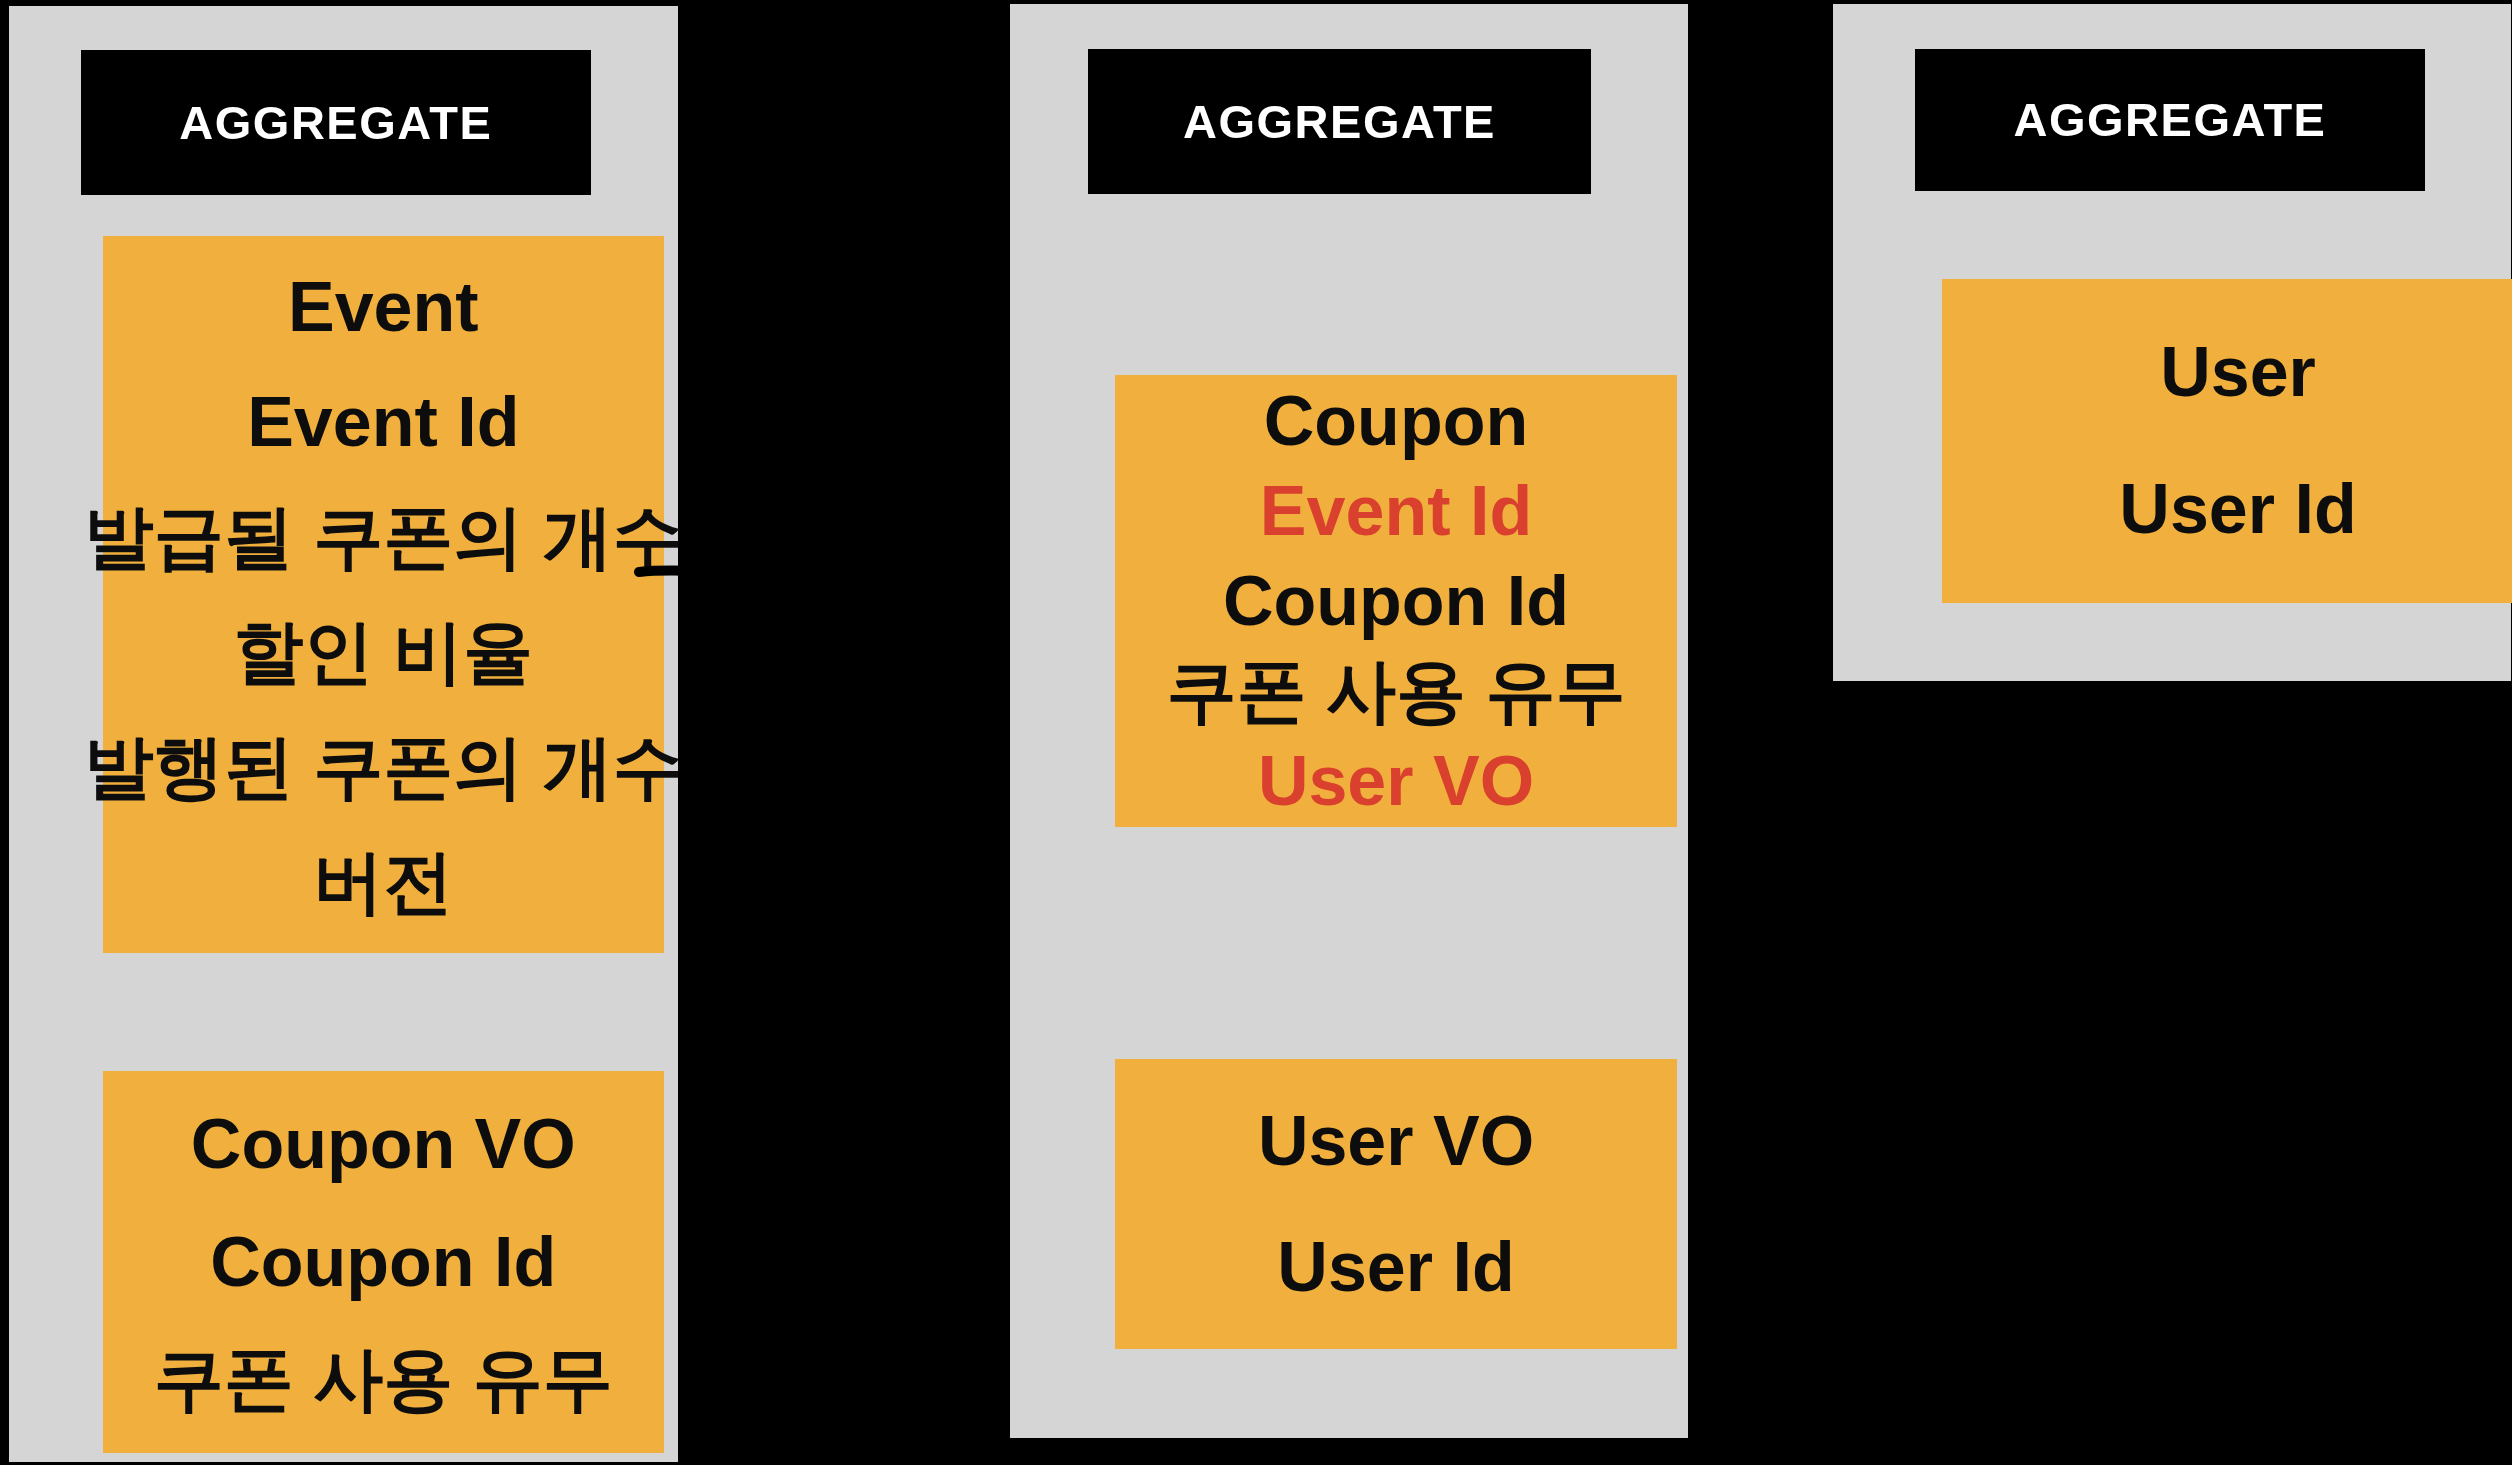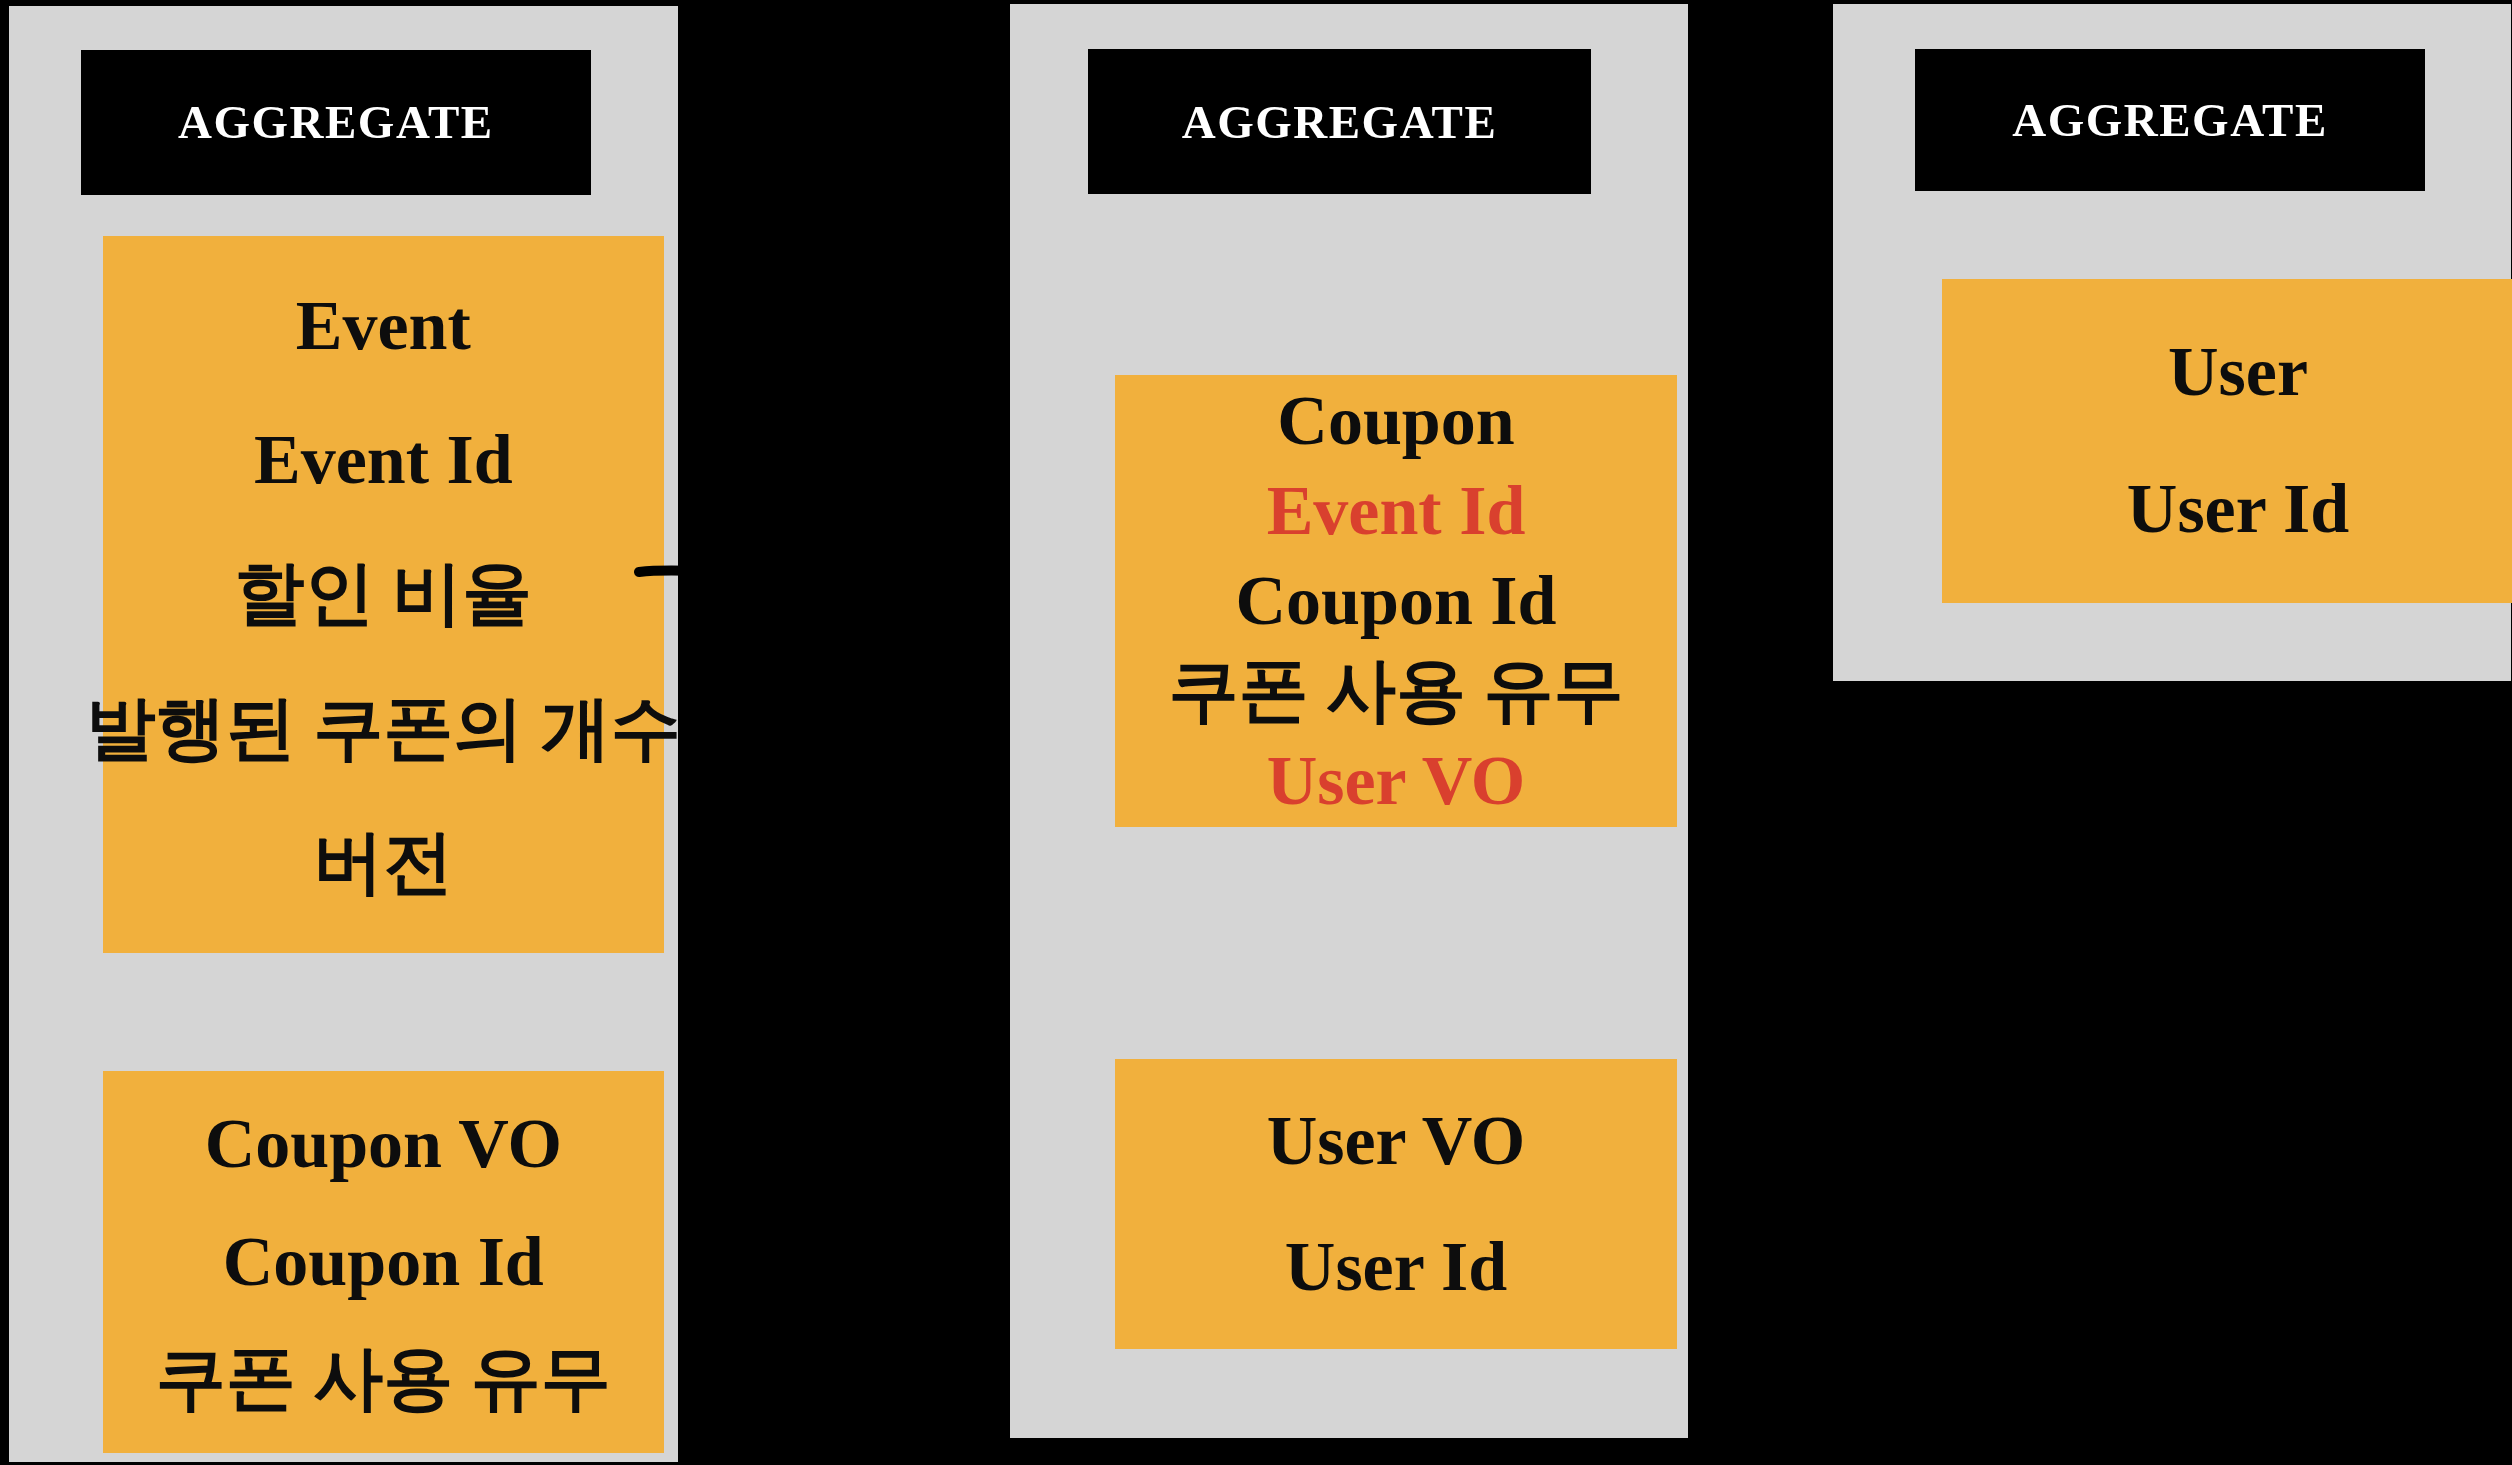--- a/index.html
+++ b/index.html
@@ -10,21 +10,21 @@
     --header-fg:#fff;
     --text:#0d0d0d;
     --red:#d9402e;
   }
   html,body{margin:0;padding:0;background:var(--background);}
   .stage{
     position:relative;
     width:2512px;height:1465px;
     background:var(--background);
     overflow:hidden;
-    font-family:Liberation Serif, serif;
+    font-family:Liberation Sans, sans-serif;
     font-weight:700;
     color:var(--text);
   }
   .panel{
     position:absolute;
     background:var(--panel);
   }
   .panel-left{left:8.8px;top:5.9px;width:669px;height:1456px;}
   .panel-mid{left:1010px;top:4.4px;width:678px;height:1434px;}
   .panel-right{left:1833px;top:3.7px;width:678px;height:677px;}
@@ -67,20 +67,21 @@
 
 <div class="stage">
 
   <div class="panel panel-left">
     <div class="agg-header hdr-left">
       <span>AGGREGATE</span>
     </div>
     <div class="obox box-l0">
       <div class="line">Event</div>
       <div class="line">Event Id</div>
+      <div class="line">발급될 쿠폰의 개수</div>
       <div class="line">할인 비율</div>
       <div class="line">발행된 쿠폰의 개수</div>
       <div class="line">버전</div>
     </div>
     <div class="obox box-l1">
       <div class="line">Coupon VO</div>
       <div class="line">Coupon Id</div>
       <div class="line">쿠폰 사용 유무</div>
     </div>
   </div>

